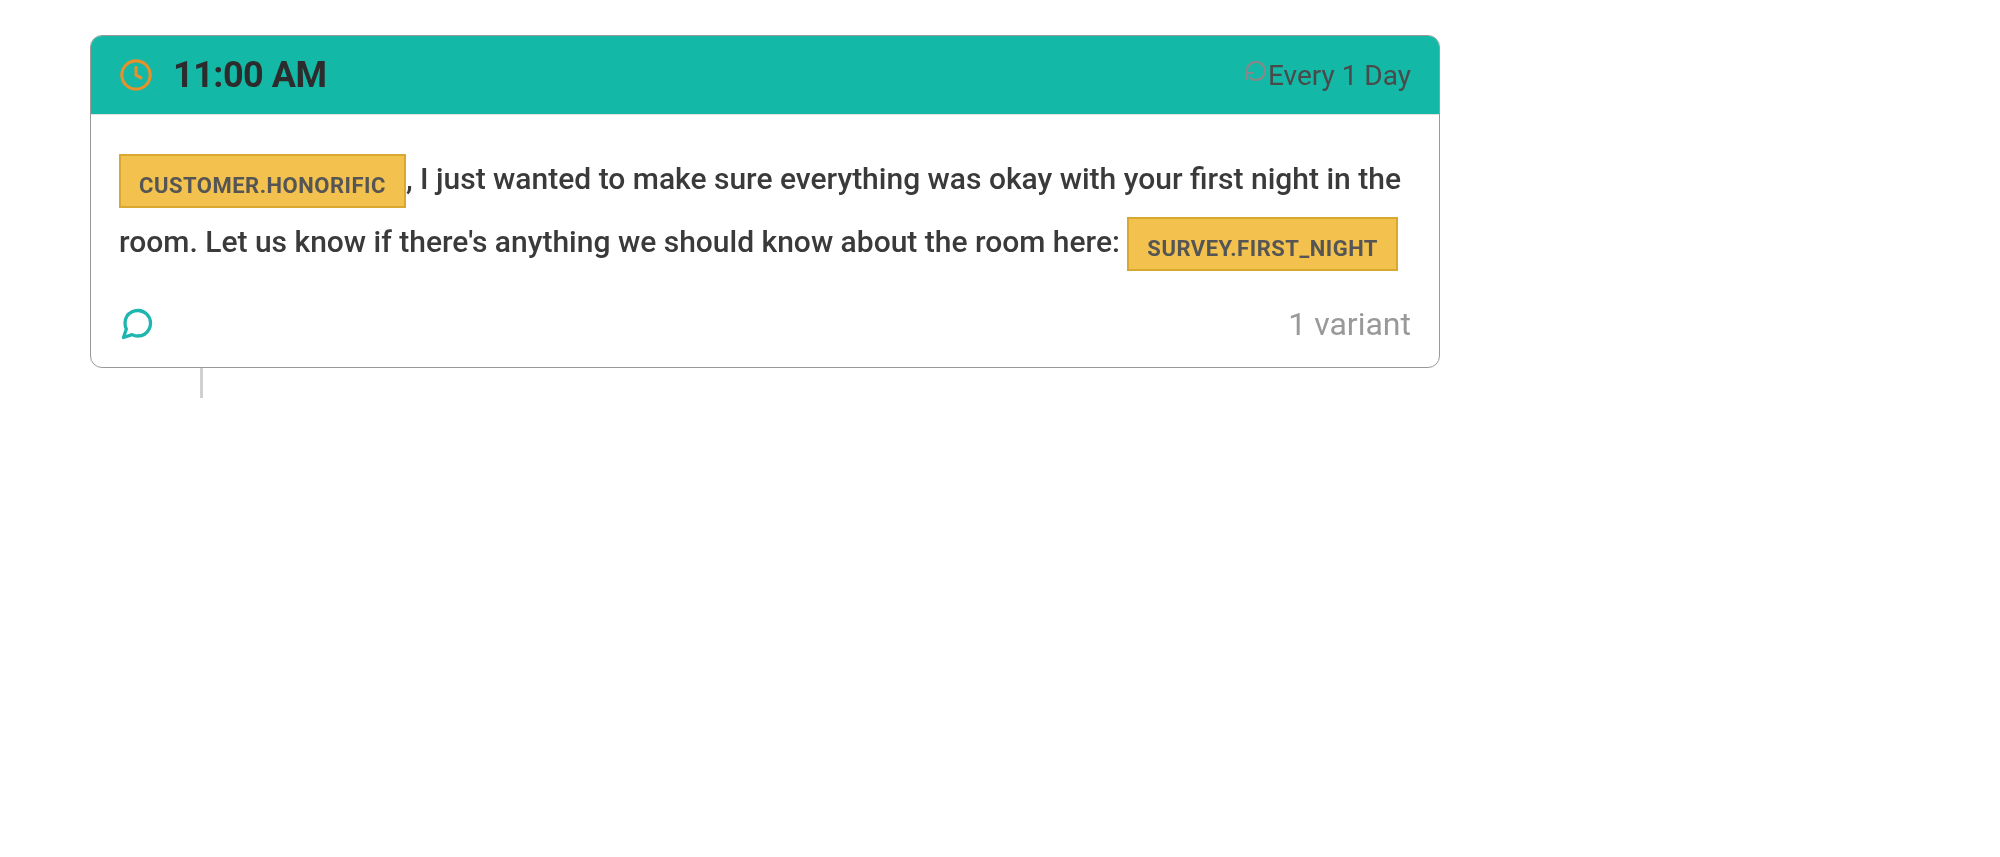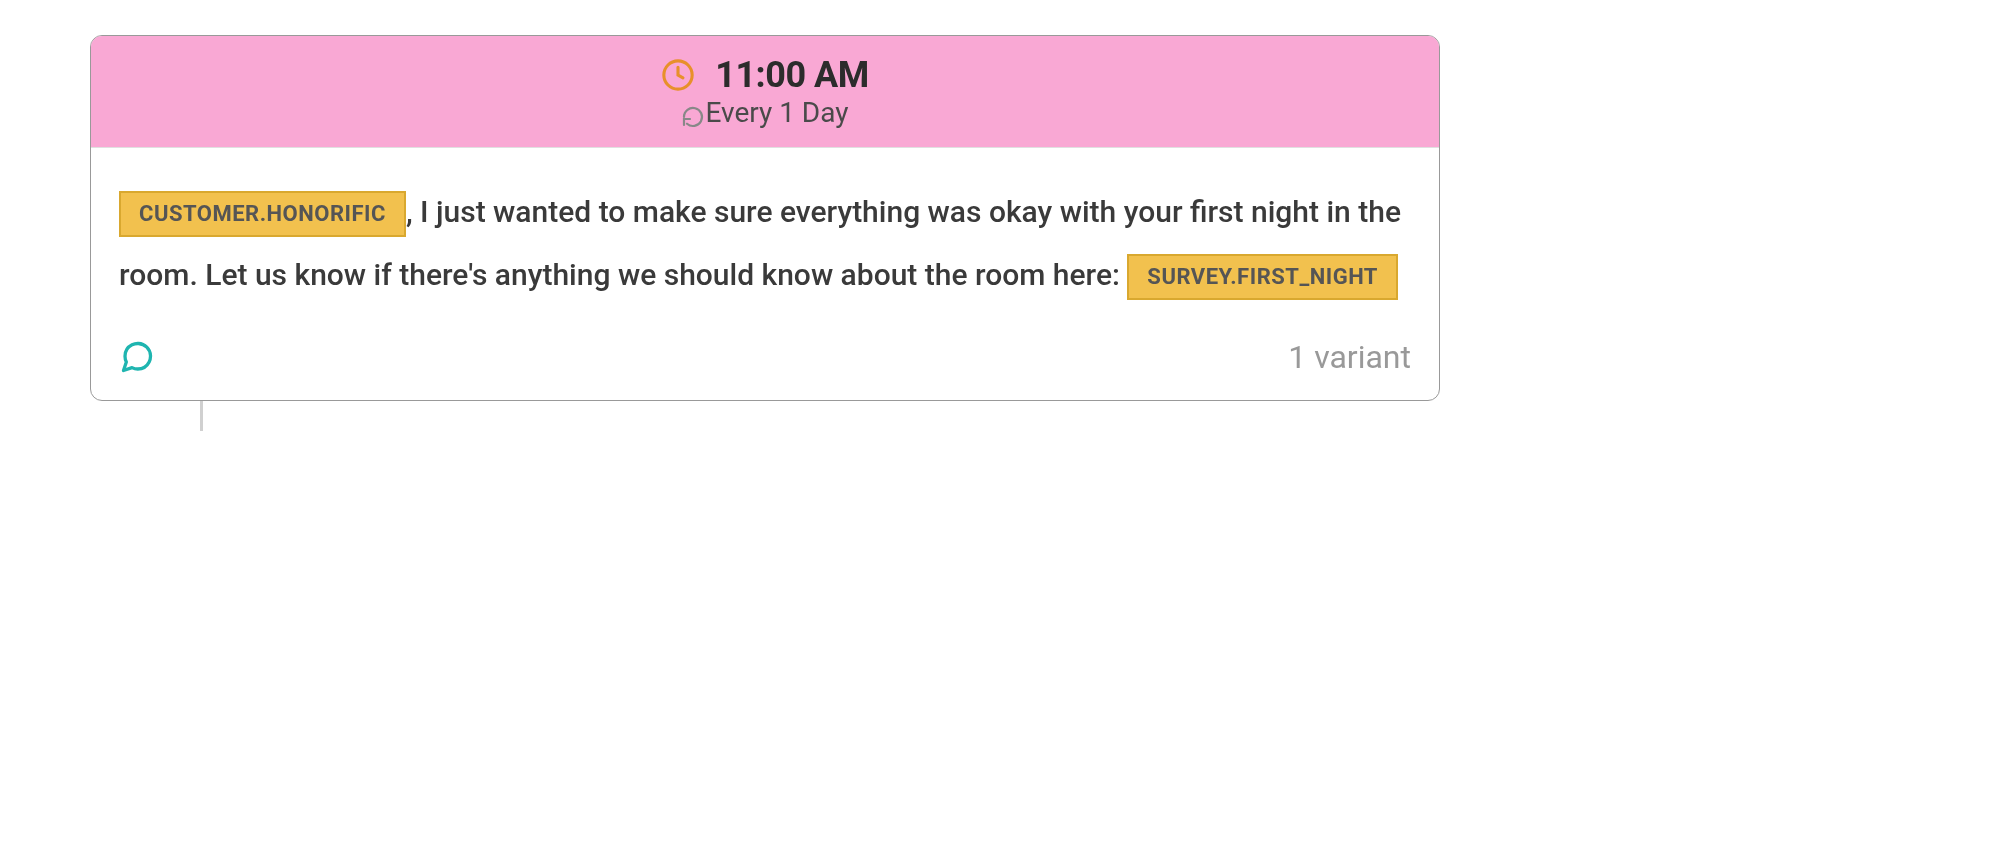--- a/index.html
+++ b/index.html
@@ -19,27 +19,26 @@
       width: 1350px;
       border: 1px solid #999;
       border-radius: 12px;
       overflow: hidden;
       background: #ffffff;
       margin-left: 60px;
       margin-top: 5px;
     }
     
     .card-header {
-      background: #f9a8d4;
+      background: #14b8a6;
       padding: 18px 28px;
       display: flex;
       align-items: center;
       justify-content: space-between;
       border-bottom: 1px solid #e0e0e0;
-      flex-direction: column;
     }
     
     .header-left {
       display: flex;
       align-items: center;
       gap: 20px;
     }
     
     .clock-icon {
       width: 34px;
@@ -49,21 +48,21 @@
     
     .time-text {
       font-size: 36px;
       font-weight: 700;
       color: #2c2c2c;
       letter-spacing: -0.5px;
     }
     
     .header-right {
       display: flex;
-      align-items: flex-end;
+      align-items: flex-start;
       gap: 0;
     }
     
     .refresh-icon {
       width: 24px;
       height: 24px;
       flex-shrink: 0;
     }
     
     .recurrence-text {
@@ -80,21 +79,21 @@
       font-size: 30px;
       line-height: 2.1;
       color: #3a3a3a;
       font-weight: 500;
     }
     
     .var-token {
       display: inline-block;
       background: #f2c14e;
       border: 2px solid #d9a82f;
-      padding: 3px 18px 3px 18px;
+      padding: 12px 18px 3px 18px;
       font-size: 22px;
       font-weight: 700;
       color: #555;
       letter-spacing: 0.5px;
       vertical-align: middle;
       line-height: 1.6;
     }
     
     .card-footer {
       display: flex;

